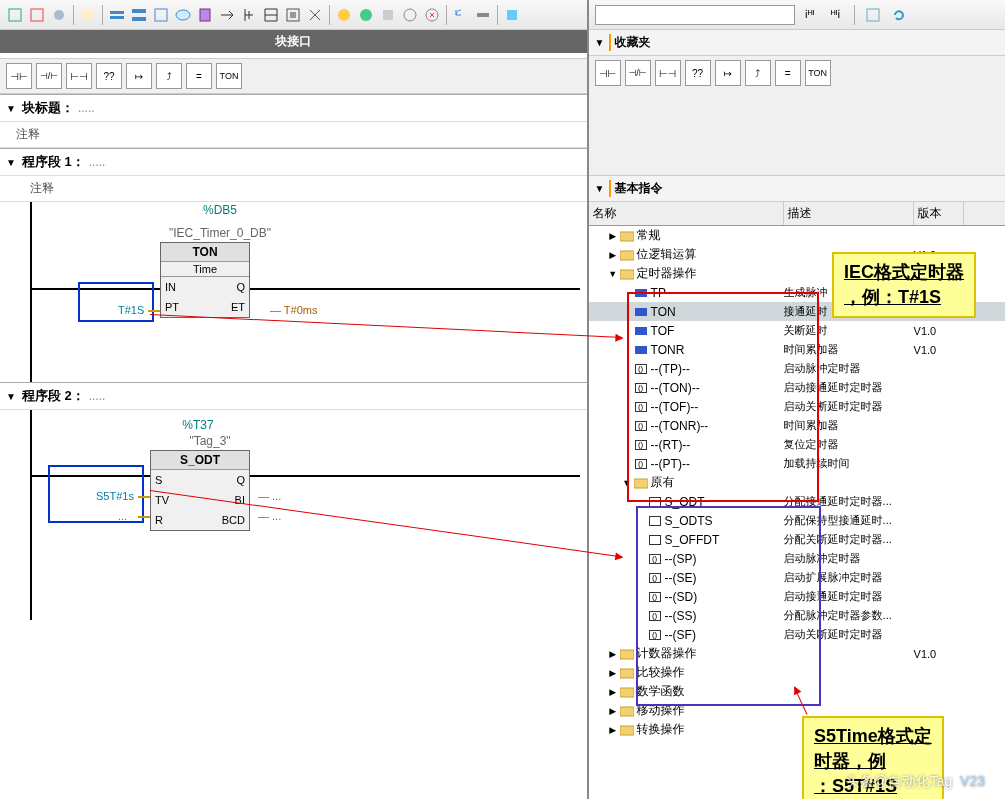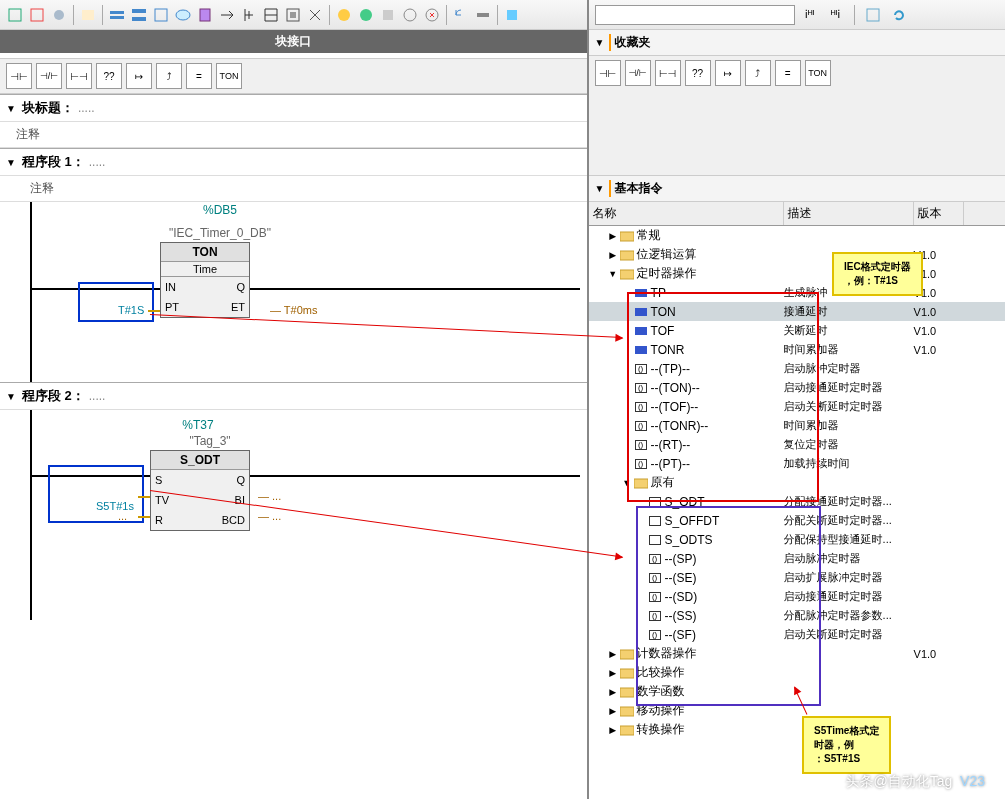--- a/index.html
+++ b/index.html
@@ -62,21 +62,21 @@
 .tree-indent { display: inline-block; }
 .tree-exp { width: 12px; display: inline-block; text-align: center; font-size: 9px; cursor: pointer; }
 .tree-icon { width: 16px; height: 14px; display: inline-flex; align-items: center; justify-content: center; margin-right: 2px; }
 .fb-icon { background: #3355cc; width: 12px; height: 8px; display: inline-block; }
 .coil-icon { border: 1px solid #333; width: 12px; height: 10px; display: inline-block; font-size: 8px; text-align: center; line-height: 8px; }
 .box-icon { border: 1px solid #333; width: 12px; height: 10px; display: inline-block; background: #fff; }
 
 
 .red-box { position: absolute; border: 2px solid #e00000; }
 .blue-box2 { position: absolute; border: 2px solid #5030c0; }
-.callout { position: absolute; background: #ffff99; border: 2px solid #e0c000; padding: 6px 10px; font-size: 10px; font-weight: bold; line-height: 1.4; z-index: 20; }
+.callout { position: absolute; background: #ffff99; border: 2px solid #e0c000; padding: 6px 10px; font-size: 18px; font-weight: bold; line-height: 1.4; z-index: 20; text-decoration: underline; }
 .red-arrow { position: absolute; background: #e00000; height: 1px; transform-origin: left center; }
 .red-arrow::after { content:''; position:absolute; right:-1px; top:-3px; border-left:8px solid #e00000; border-top:4px solid transparent; border-bottom:4px solid transparent; }
 .watermark { position: absolute; bottom: 8px; right: 20px; color: #fff; font-size: 14px; text-shadow: 0 0 3px rgba(0,0,0,0.7); z-index: 30; opacity: 0.8; }
 </style>
 </head>
 <body>
 
 <div class="main-container">
 
   <div class="left-panel">
@@ -276,21 +276,21 @@
           <div class="pin-right">
               <span>Q</span>
               <span>BI</span>
               <span>BCD</span>
             </div>
         </div>
       </div>
       <div class="ladder-line" style="left:32px; top:65px; width:118px;"></div>
       <div class="ladder-line" style="left:250px; top:65px; width:330px;"></div>
       <div class="blue-box" style="left:48px; top:55px; width:96px; height:58px;"></div>
-      <div class="side-val" style="left:96px; top:90px;">S5T#1s</div>
+      <div class="side-val" style="left:96px; top:80px;">S5T#1s</div>
       <div class="side-val brown dots3" style="left:118px; top:100px;">...</div>
       <div class="ladder-line" style="left:138px; top:86px; width:12px; background:#c90;"></div>
       <div class="ladder-line" style="left:138px; top:106px; width:12px; background:#c90;"></div>
       <div class="side-val brown dots3" style="left:258px; top:80px;">— ...</div>
       <div class="side-val brown dots3" style="left:258px; top:100px;">— ...</div>
     </div>
   </div>
 
   <div class="right-panel">
     <div class="search-bar">
@@ -527,35 +527,35 @@
           <div class="tree-cell-desc">分配接通延时定时器...</div>
           <div class="tree-cell-ver"></div>
         </div>
         <div class="tree-row">
           <div class="tree-cell-name">
             <span class="tree-indent" style="width: 46px;"></span>
             <span class="tree-exp"></span>
             <span class="tree-icon">
               <span class="box-icon"></span>
             </span>
+            <span>S_ODTS</span>
+          </div>
+          <div class="tree-cell-desc">分配保持型接通延时...</div>
+          <div class="tree-cell-ver"></div>
+        </div>
+        <div class="tree-row">
+          <div class="tree-cell-name">
+            <span class="tree-indent" style="width: 46px;"></span>
+            <span class="tree-exp"></span>
+            <span class="tree-icon">
+              <span class="box-icon"></span>
+            </span>
             <span>S_OFFDT</span>
           </div>
           <div class="tree-cell-desc">分配关断延时定时器...</div>
-          <div class="tree-cell-ver"></div>
-        </div>
-        <div class="tree-row">
-          <div class="tree-cell-name">
-            <span class="tree-indent" style="width: 46px;"></span>
-            <span class="tree-exp"></span>
-            <span class="tree-icon">
-              <span class="box-icon"></span>
-            </span>
-            <span>S_ODTS</span>
-          </div>
-          <div class="tree-cell-desc">分配保持型接通延时...</div>
           <div class="tree-cell-ver"></div>
         </div>
         <div class="tree-row">
           <div class="tree-cell-name">
             <span class="tree-indent" style="width: 46px;"></span>
             <span class="tree-exp"></span>
             <span class="tree-icon">
               <span class="coil-icon">()</span>
             </span>
             <span>--(SP)</span>

